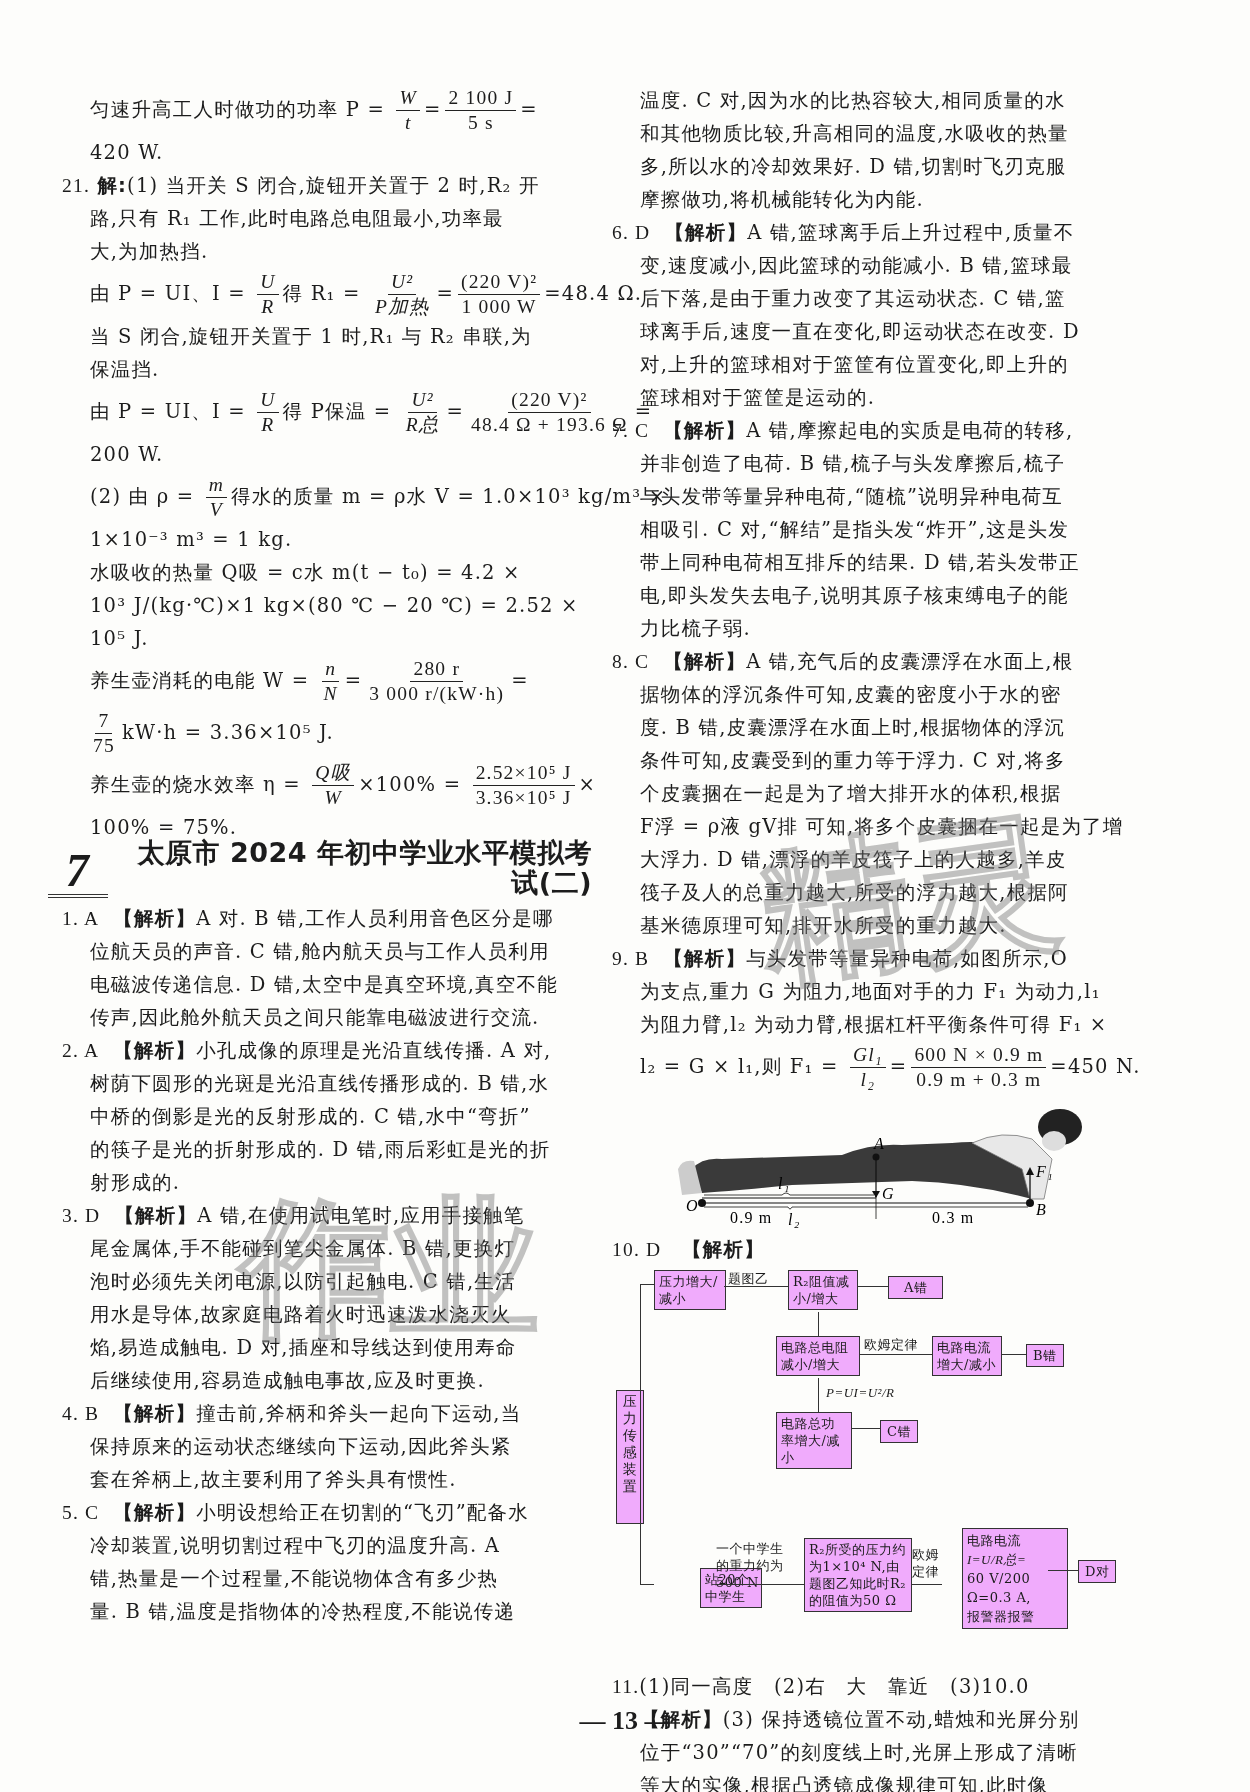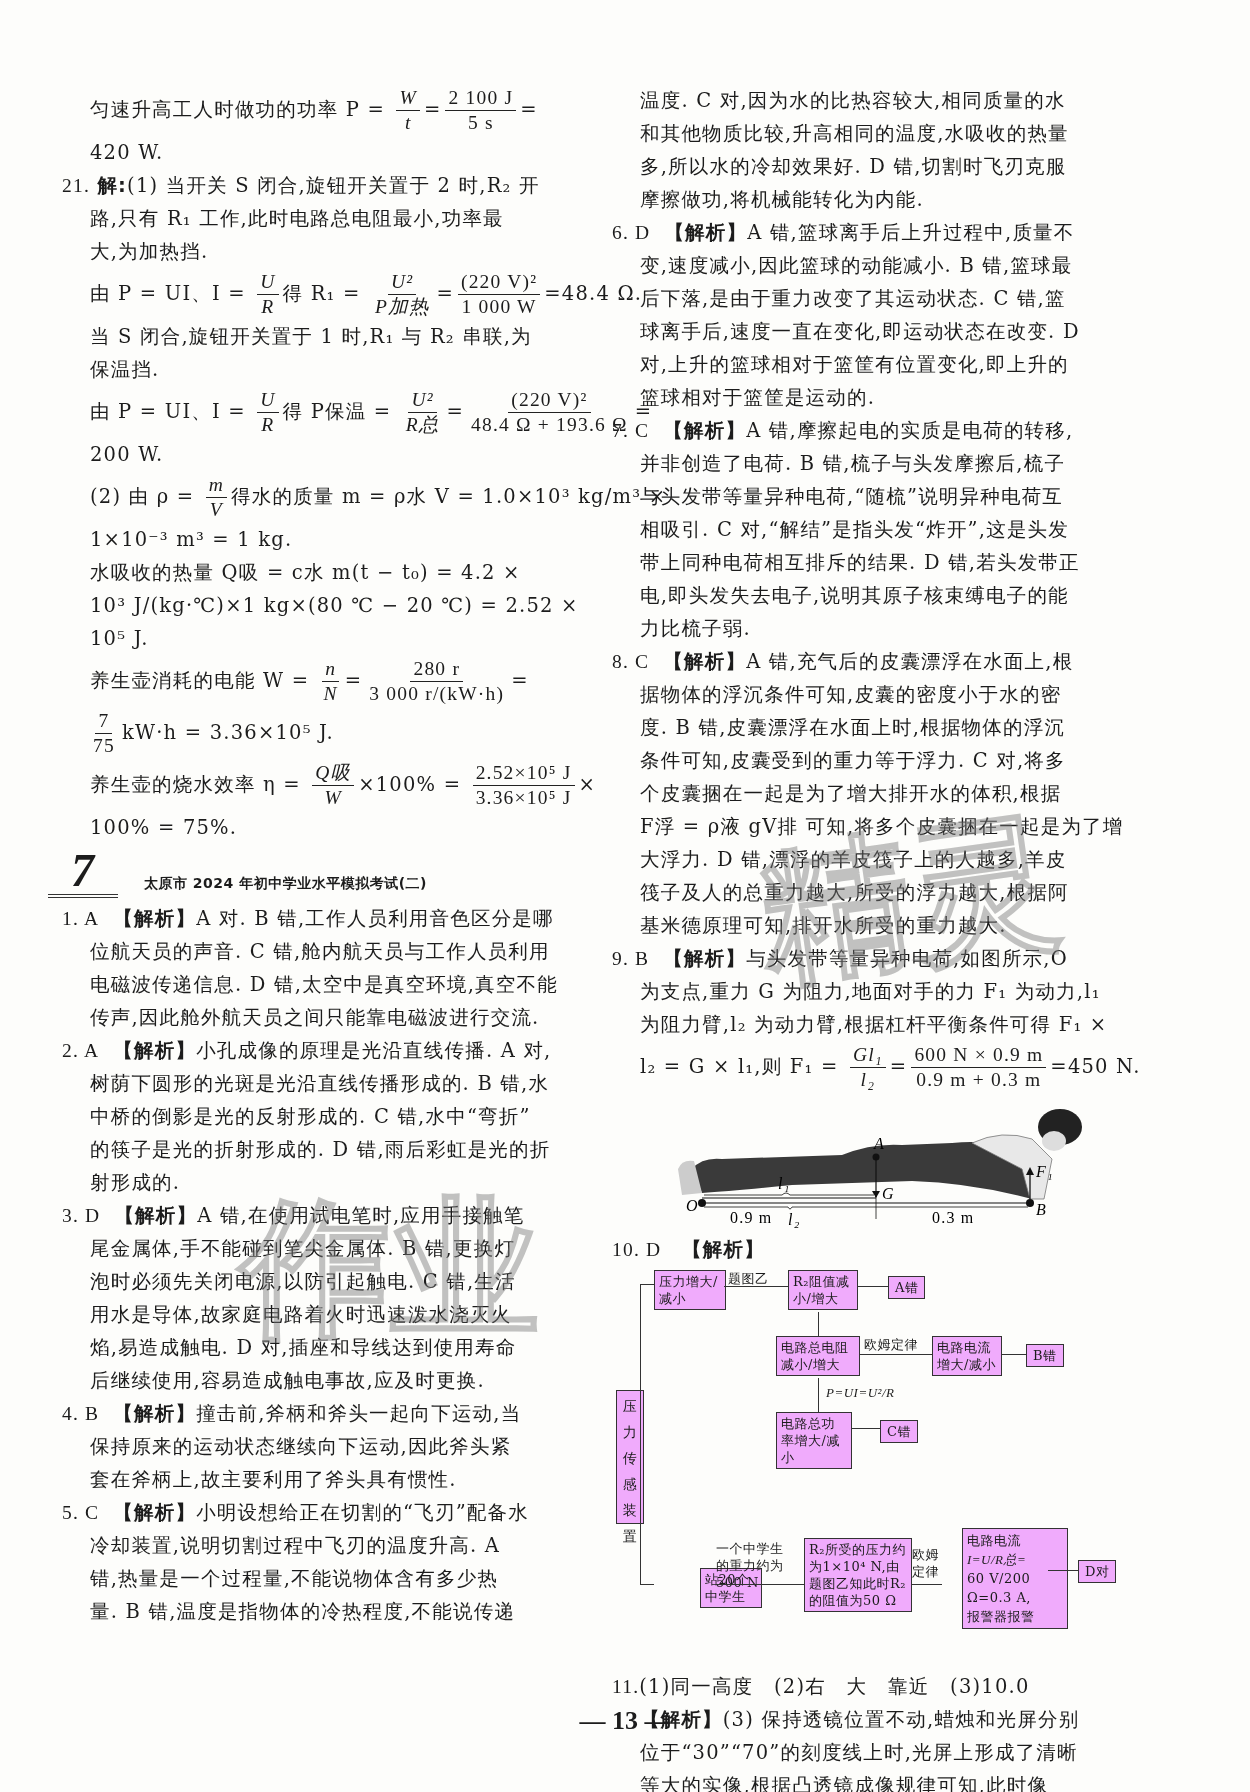--- a/index.html
+++ b/index.html
@@ -15,21 +15,21 @@
   .hang { padding-left: 28px; text-indent: -28px; }
   .q-num { font-family: "Liberation Serif", serif; }
   .tag { font-family: "DejaVu Sans", sans-serif; font-weight: bold; }
   .math { font-family: "Liberation Serif", serif; font-style: italic; }
   .frac { display: inline-flex; flex-direction: column; align-items: center; vertical-align: middle; line-height: 24px; margin: 0 4px; font-family: "Liberation Serif", serif; }
   .frac .n { border-bottom: 1.3px solid #222; padding: 0 3px; }
   .frac .d { padding: 0 3px; }
   .tall { line-height: 52px; }
   .sec-head { display: flex; align-items: flex-end; margin: 4px 0 4px -14px; height: 50px; }
   .sec-num { font-family: "Liberation Serif", serif; font-weight: bold; font-style: italic; font-size: 46px; width: 70px; text-align: center; border-bottom: 4px double #333; line-height: 46px; }
-  .sec-title { font-family: "DejaVu Sans", sans-serif; font-weight: bold; font-size: 14px; margin-left: 26px; letter-spacing: 0.5px; line-height: 30px; text-align: right; }
+  .sec-title { font-family: "DejaVu Sans", sans-serif; font-weight: bold; font-size: 27px; margin-left: 26px; letter-spacing: 0.5px; line-height: 30px; text-align: right; }
   .figure { position: relative; height: 130px; margin: 6px 0 4px 0; }
   .flow { position: relative; height: 400px; margin-top: 4px; font-size: 13px; line-height: 17px; letter-spacing: 0.5px; }
   .box { position: absolute; border: 1.4px solid #333; background: #f0abfc; padding: 2px 4px; }
   .lbl { position: absolute; white-space: nowrap; }
   .arrow { position: absolute; background: #333; }
   .page-num { position: absolute; left: 0; width: 1250px; top: 1706px; text-align: center; font-family: "Liberation Serif", serif; font-weight: bold; font-size: 26px; }
   .watermark { position: absolute; font-family: "DejaVu Sans", sans-serif; font-weight: bold; color: transparent; -webkit-text-stroke: 1.4px rgba(120,120,120,0.45); pointer-events: none; }
 </style>
 </head>
 <body>
@@ -221,29 +221,29 @@
       <text x="166" y="90" font-family="Liberation Serif, serif" font-style="italic" font-size="16">l₁</text>
       <text x="176" y="126" font-family="Liberation Serif, serif" font-style="italic" font-size="16">l₂</text>
       <text x="118" y="124" font-family="Liberation Serif, serif" font-size="16">0.9 m</text>
       <text x="320" y="124" font-family="Liberation Serif, serif" font-size="16">0.3 m</text>
     </svg>
   </div>
 
   <div class="ln"><span class="q-num">10. D</span>　<span class="tag">【解析】</span></div>
 
   <div class="flow">
-    <div class="box" style="left:4px; top:120px; width:18px; height:128px; font-size:14px; line-height:26px; text-align:center;">压力传感装置</div>
+    <div class="box" style="left:4px; top:120px; width:18px; height:128px; font-size:14px; line-height:17px; text-align:center;">压力传感装置</div>
     <div class="arrow" style="left:28px; top:14px; width:1.4px; height:300px;"></div>
     <div class="arrow" style="left:28px; top:14px; width:14px; height:1.4px;"></div>
     <div class="box" style="left:42px; top:0px; width:62px;">压力增大/减小</div>
     <div class="lbl" style="left:116px; top:0px;">题图乙</div>
     <div class="arrow" style="left:112px; top:16px; width:64px; height:1.4px;"></div>
     <div class="box" style="left:176px; top:0px; width:60px;">R₂阻值减小/增大</div>
     <div class="arrow" style="left:246px; top:16px; width:30px; height:1.4px;"></div>
-    <div class="box" style="left:276px; top:6px; padding:2px 6px;">A错</div>
+    <div class="box" style="left:276px; top:6px; padding:2px 15px;">A错</div>
     <div class="arrow" style="left:206px; top:42px; width:1.4px; height:24px;"></div>
     <div class="box" style="left:164px; top:66px; width:74px;">电路总电阻减小/增大</div>
     <div class="lbl" style="left:252px; top:66px;">欧姆定律</div>
     <div class="arrow" style="left:248px; top:84px; width:72px; height:1.4px;"></div>
     <div class="box" style="left:320px; top:66px; width:60px;">电路电流增大/减小</div>
     <div class="arrow" style="left:390px; top:84px; width:24px; height:1.4px;"></div>
     <div class="box" style="left:414px; top:74px; padding:2px 6px;">B错</div>
     <div class="arrow" style="left:206px; top:108px; width:1.4px; height:34px;"></div>
     <div class="lbl math" style="left:214px; top:114px;">P=UI=U²/R</div>
     <div class="box" style="left:164px; top:142px; width:66px;">电路总功率增大/减小</div>

